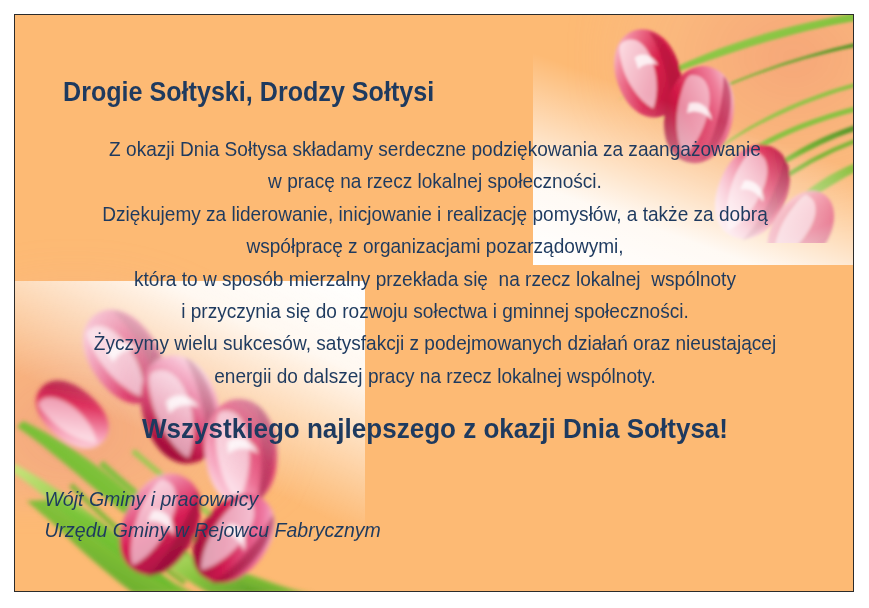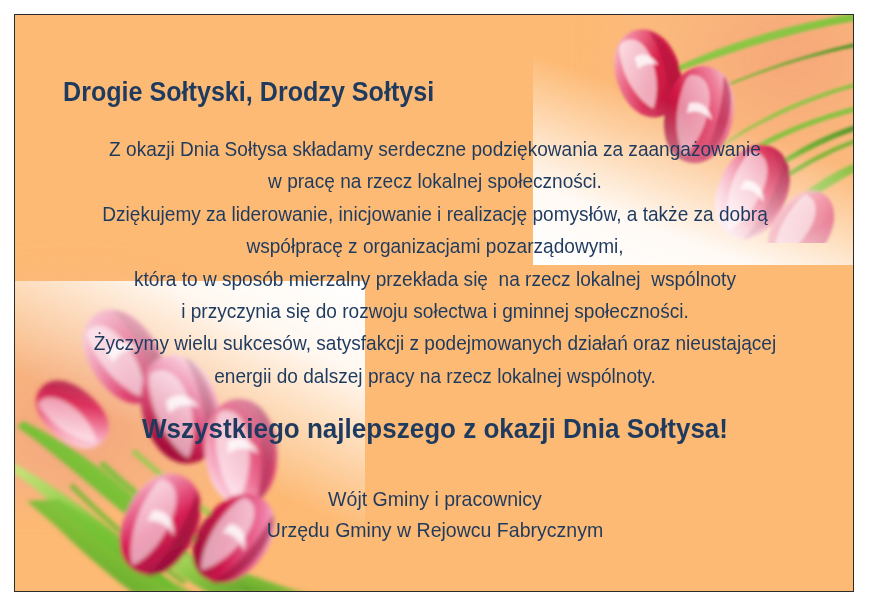--- a/index.html
+++ b/index.html
@@ -139,24 +139,25 @@
     font-weight: bold;
     white-space: nowrap;
     transform: scaleX(0.93);
   }
 
   #signature {
     position: absolute;
     left: 0;
     top: 468px;
     width: 840px;
-    text-align: center;
+    text-align: left;
     color: #1e3a5f;
     font-size: 21px;
     line-height: 31px;
+    font-style: italic;
   }
   #signature .line {
     white-space: pre;
     display: block;
     transform: scaleX(0.93);
   }
 </style>
 </head>
 <body>
 

